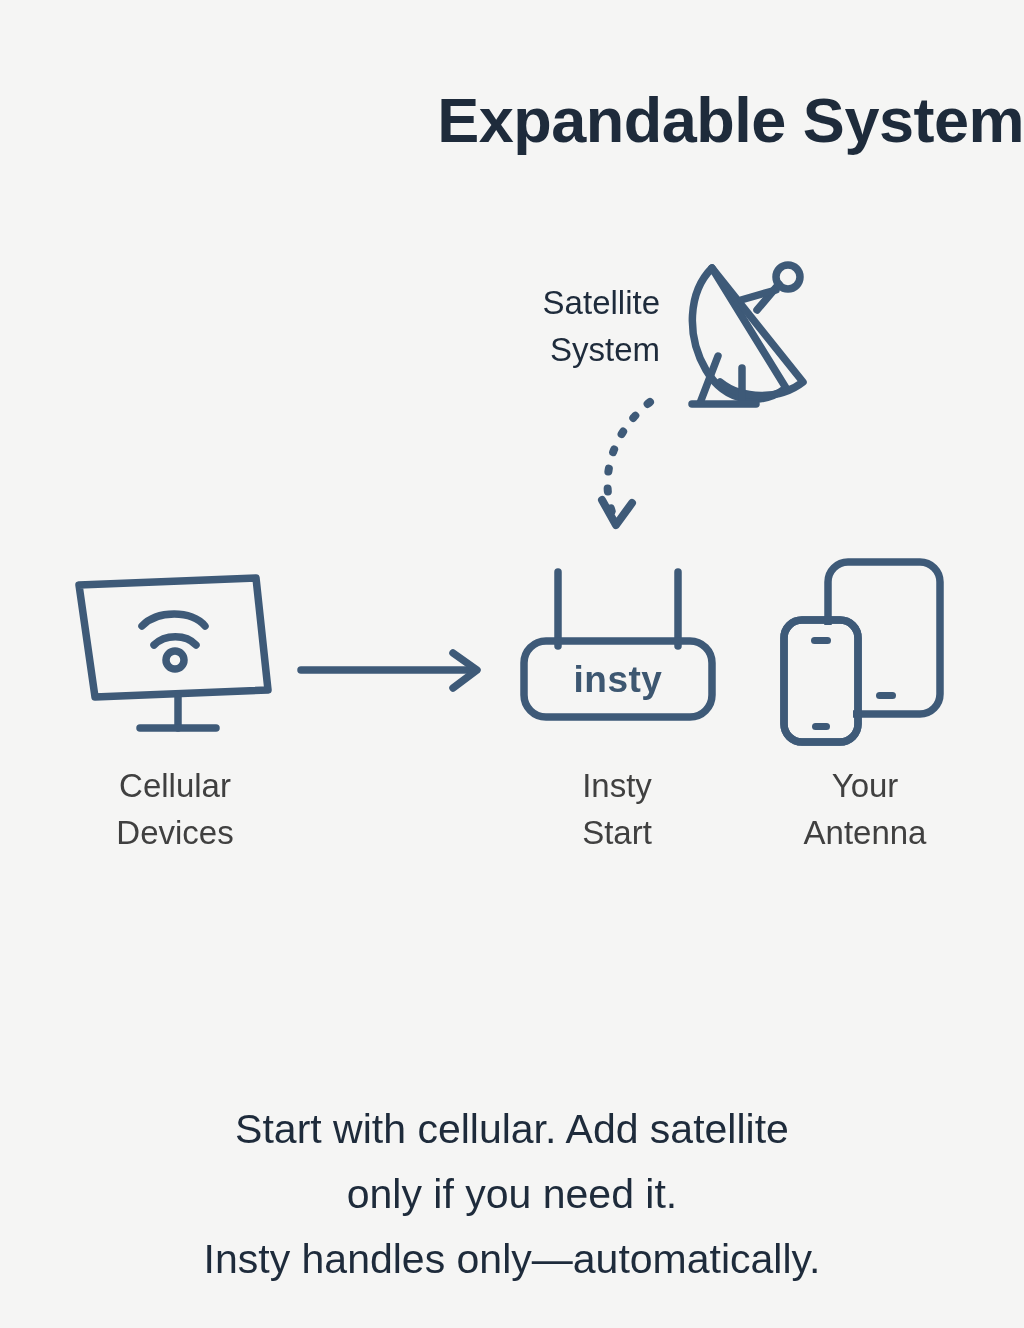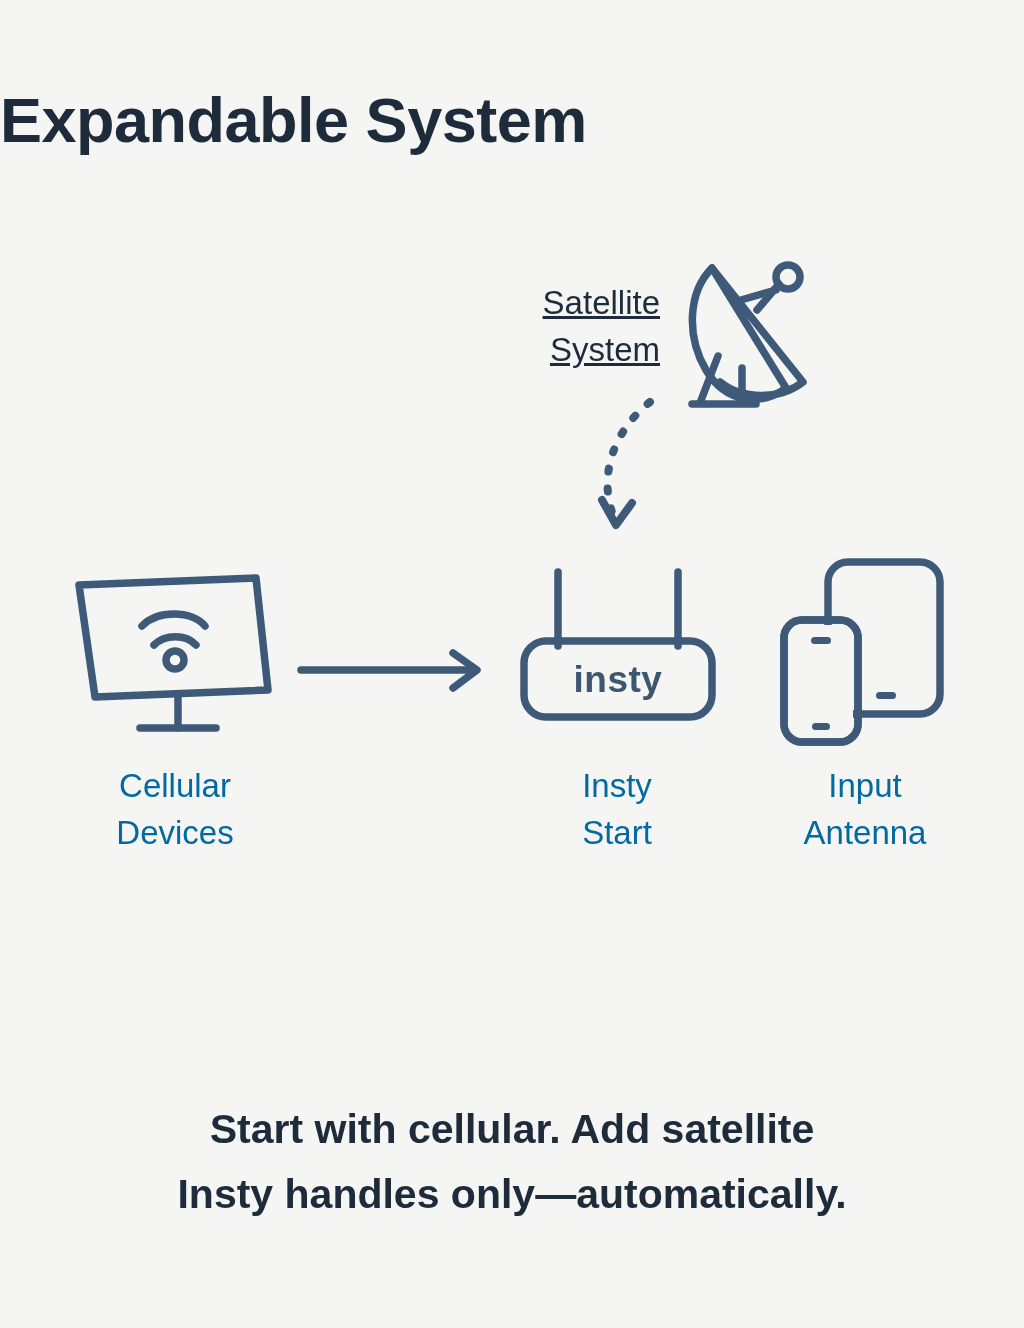--- a/index.html
+++ b/index.html
@@ -21,21 +21,21 @@
     height: 1328px;
     background: #f5f5f4;
   }
 
   
   .page-title {
     position: absolute;
     left: 0;
     top: 86px;
     width: 1024px;
-    text-align: left;
+    text-align: right;
     font-size: 63px;
     font-weight: 600;
     letter-spacing: -0.5px;
     color: #1e2b3b;
     line-height: 1.1;
   }
 
   
   .diagram {
     position: absolute;
@@ -51,30 +51,29 @@
   .satellite-label {
     position: absolute;
     left: 420px;
     top: 280px;
     width: 240px;
     text-align: right;
     font-size: 33px;
     line-height: 1.42;
     color: #1e2b3b;
     font-weight: 400;
-    text-decoration: underline;
   }
 
   
   .node-label {
     position: absolute;
     text-align: center;
     font-size: 33px;
     line-height: 1.42;
-    color: #0369a1;
+    color: #404040;
     font-weight: 400;
   }
   .node-label.antenna { left: 45px;  top: 763px; width: 260px; }
   .node-label.router  { left: 490px; top: 763px; width: 254px; }
   .node-label.devices { left: 745px; top: 763px; width: 240px; }
   .node-label .l2 { display: block; }
 
   
   .insty-word {
     position: absolute;
@@ -93,21 +92,21 @@
     position: absolute;
     left: 62px;
     top: 1097px;
     width: 900px;
     text-align: center;
     font-size: 41px;
     line-height: 1.58;
     color: #1e2b3b;
     font-weight: 400;
   }
-  .footer-text span { display: block; font-weight: bold; }
+  .footer-text span { display: block; }
 </style>
 </head>
 <body>
 
 <div id="page">
 
   <div class="page-title">Expandable System</div>
 
   <div class="satellite-label">
     <span>Satellite</span><br>
@@ -201,22 +200,23 @@
     <span>Cellular</span>
     <span class="l2">Devices</span>
   </div>
 
   <div class="node-label router">
     <span>Insty</span>
     <span class="l2">Start</span>
   </div>
 
   <div class="node-label devices">
-    <span>Input</span>
+    <span>Your</span>
     <span class="l2">Antenna</span>
   </div>
 
   <div class="footer-text">
     <span>Start with cellular. Add satellite</span>
+    <span>only if you need it.</span>
     <span>Insty handles only—automatically.</span>
   </div>
 
 </div>
 
 </body></html>

